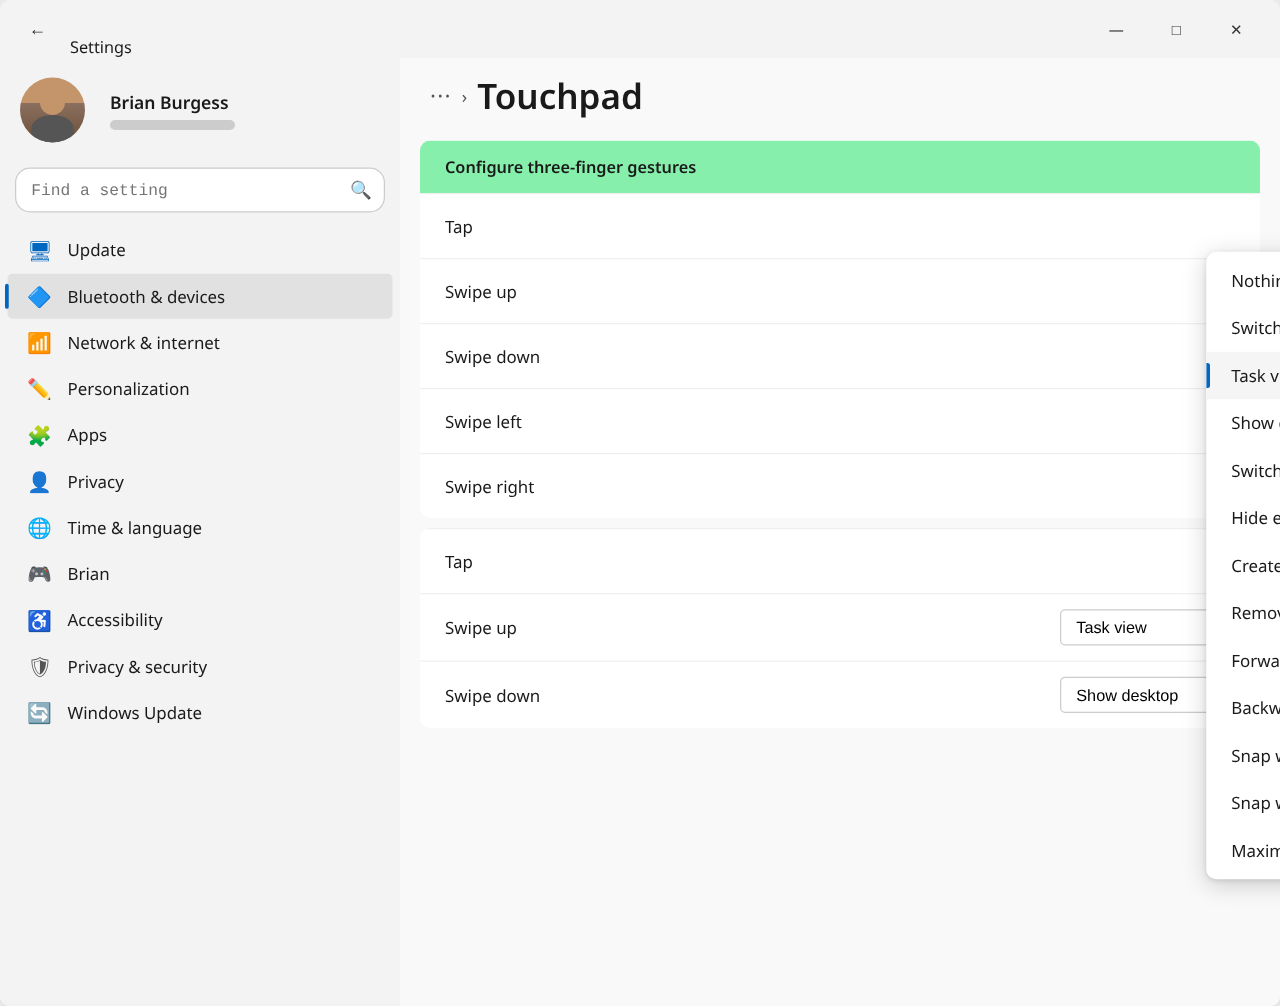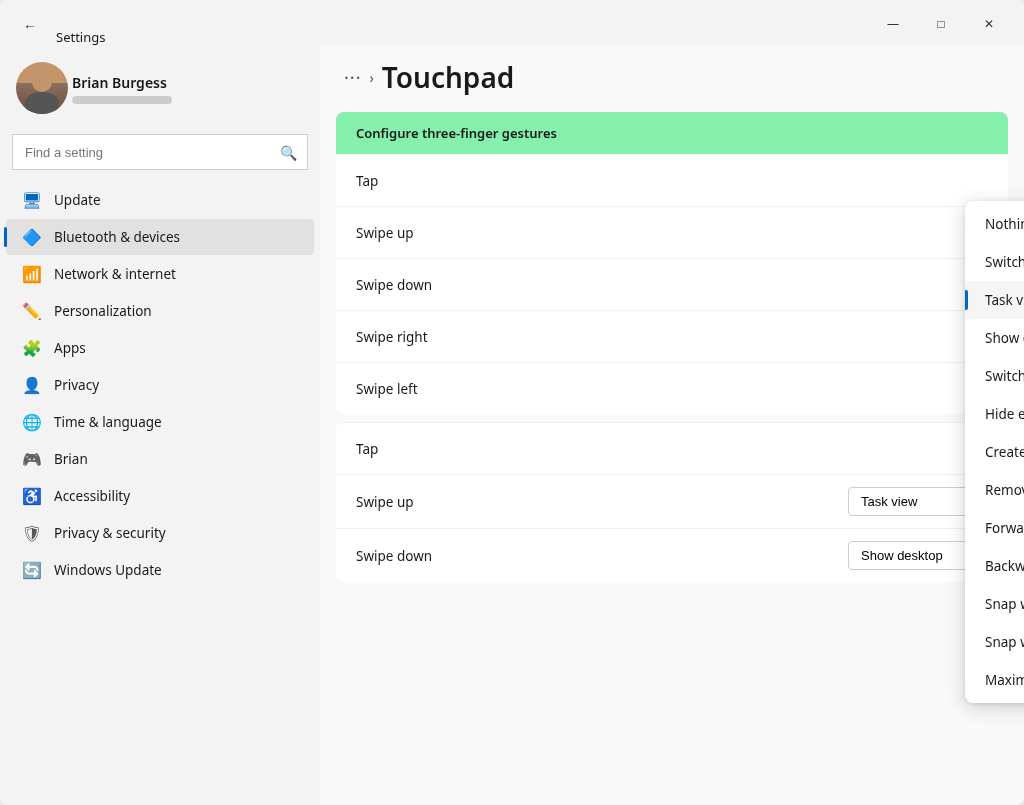--- a/index.html
+++ b/index.html
@@ -78,21 +78,21 @@
     .sidebar {
       width: 320px;
       flex-shrink: 0;
       background: #f3f3f3;
       padding: 8px 0;
       overflow-y: auto;
     }
     .user-profile {
       display: flex;
       align-items: center;
-      gap: 4px;
+      gap: 20px;
       padding: 8px 16px 16px;
     }
     .avatar-img {
       width: 52px;
       height: 52px;
       border-radius: 50%;
       background: linear-gradient(180deg, #c4956a 40%, #8b6f5e 40%, #6b4f3a 100%);
       position: relative;
       overflow: hidden;
     }
@@ -134,27 +134,28 @@
       border-radius: 4px;
       margin-top: 4px;
     }
     .search-box {
       margin: 4px 12px 12px;
       position: relative;
     }
     .search-input {
       width: 100%;
       height: 36px;
-      border-radius: 0;
+      border-radius: 12px;
       border: 1px solid #ccc;
       background: white;
       padding: 0 36px 0 12px;
       font-size: 13px;
       color: #555;
       outline: none;
+      font-family: Liberation Mono, monospace;
     }
     .search-icon-wrap {
       position: absolute;
       right: 10px;
       top: 50%;
       transform: translateY(-50%);
       color: #666;
       font-size: 14px;
     }
     .nav-item {
@@ -408,24 +409,24 @@
         <div class="settings-row">
           <span class="settings-row-label">Tap</span>
         </div>
         <div class="settings-row">
           <span class="settings-row-label">Swipe up</span>
         </div>
         <div class="settings-row">
           <span class="settings-row-label">Swipe down</span>
         </div>
         <div class="settings-row">
+          <span class="settings-row-label">Swipe left</span>
+        </div>
+        <div class="settings-row">
           <span class="settings-row-label">Swipe right</span>
-        </div>
-        <div class="settings-row">
-          <span class="settings-row-label">Swipe left</span>
         </div>
       </div>
 
       <div class="settings-card">
         <div class="settings-row">
           <span class="settings-row-label">Tap</span>
         </div>
         <div class="settings-row">
           <span class="settings-row-label">Swipe up</span>
           <button class="dropdown-btn">

